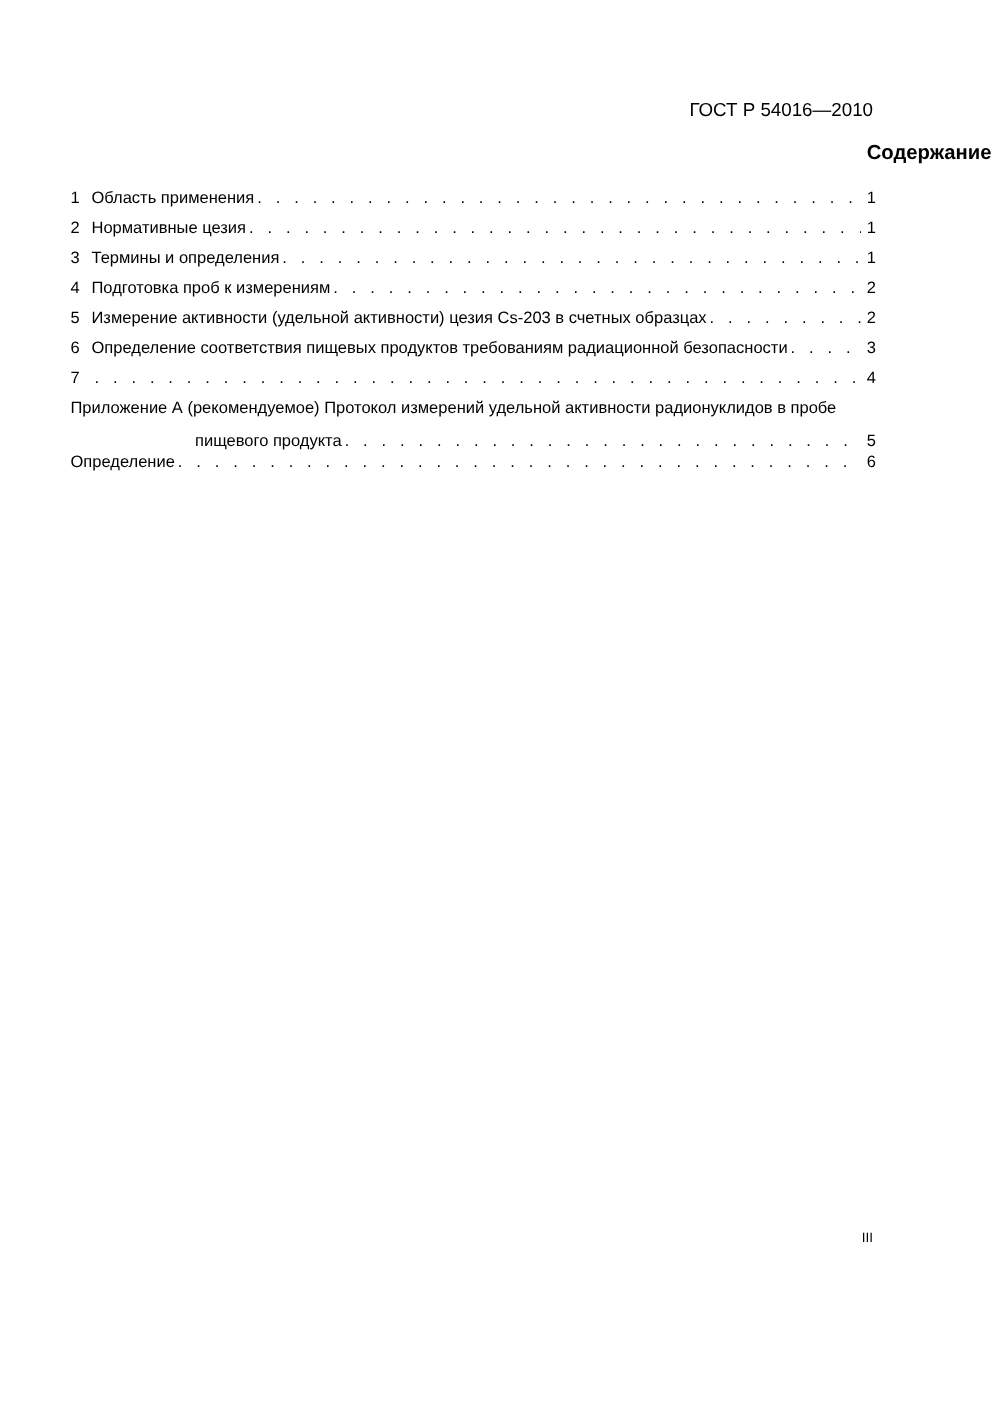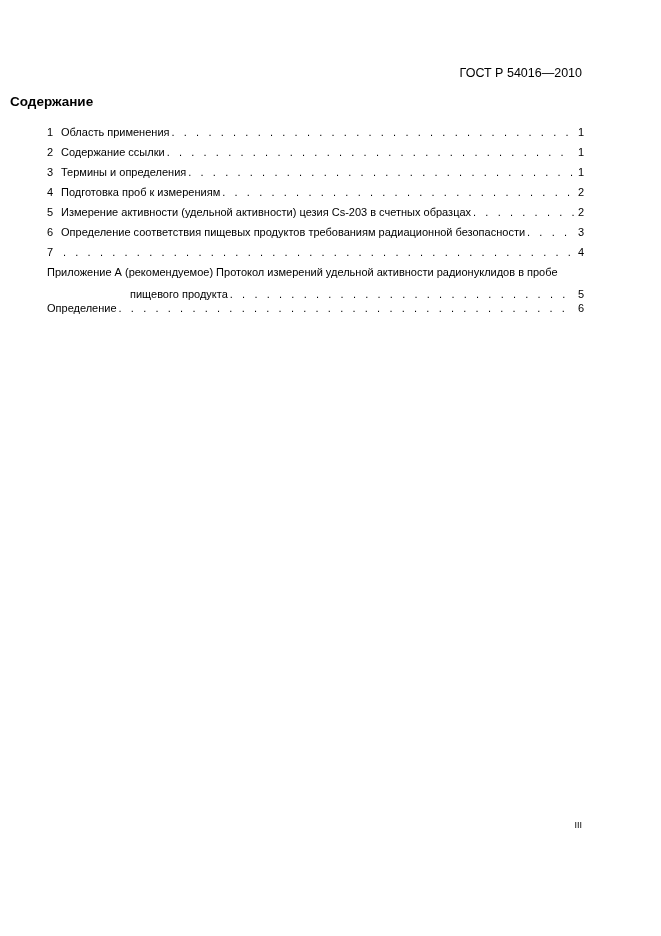--- a/index.html
+++ b/index.html
@@ -1,19 +1,19 @@
 <!DOCTYPE html>
 <html><head>
   <meta charset="utf-8">
   <style>
     html, body { margin: 0; padding: 0; background: #ffffff; }
     body { width: 661px; height: 936px; position: relative; overflow: hidden;
            font-family: "Liberation Sans", sans-serif; color: #000; }
     .std-code { position: absolute; top: 66px; right: 79px; font-weight: normal; font-size: 12.5px; }
-    .toc-title { position: absolute; top: 94px; left: 0; width: 661px; text-align: left;
+    .toc-title { position: absolute; top: 94px; left: 0; width: 661px; text-align: right;
                  font-weight: bold; font-size: 13.5px; padding-left: 10px; box-sizing: border-box; }
     .toc { position: absolute; top: 125px; left: 47px; width: 537px; font-size: 11px; }
     .toc-row { display: flex; align-items: baseline; height: 20px; line-height: 14px; }
     .toc-row .num { width: 14px; flex: 0 0 auto; }
     .toc-row .label { flex: 0 0 auto; white-space: nowrap; }
     .toc-row .dots { flex: 1 1 auto; overflow: hidden; white-space: nowrap; margin: 0 2px;
                      letter-spacing: 3.1px; color: #000; }
     .toc-row .dots::before { content: ". . . . . . . . . . . . . . . . . . . . . . . . . . . . . . . . . . . . . . . . . . . . . . . . . . . . . . . . . . . . . . . . . . . . . . . . . . . . . . . . . . . . . . . . . . . . . . . . . . . . ."; }
     .toc-row .page { flex: 0 0 auto; width: 8px; text-align: right; }
     .appendix-first { height: 16px; }
@@ -29,21 +29,21 @@
 
 <div class="toc">
   <div class="toc-row">
     <span class="num">1</span>
     <span class="label">Область применения</span>
     <span class="dots"></span>
     <span class="page">1</span>
   </div>
   <div class="toc-row">
     <span class="num">2</span>
-    <span class="label">Содержание ссылки</span>
+    <span class="label">Нормативные цезия</span>
     <span class="dots"></span>
     <span class="page">1</span>
   </div>
   <div class="toc-row">
     <span class="num">3</span>
     <span class="label">Термины и определения</span>
     <span class="dots"></span>
     <span class="page">1</span>
   </div>
   <div class="toc-row">

